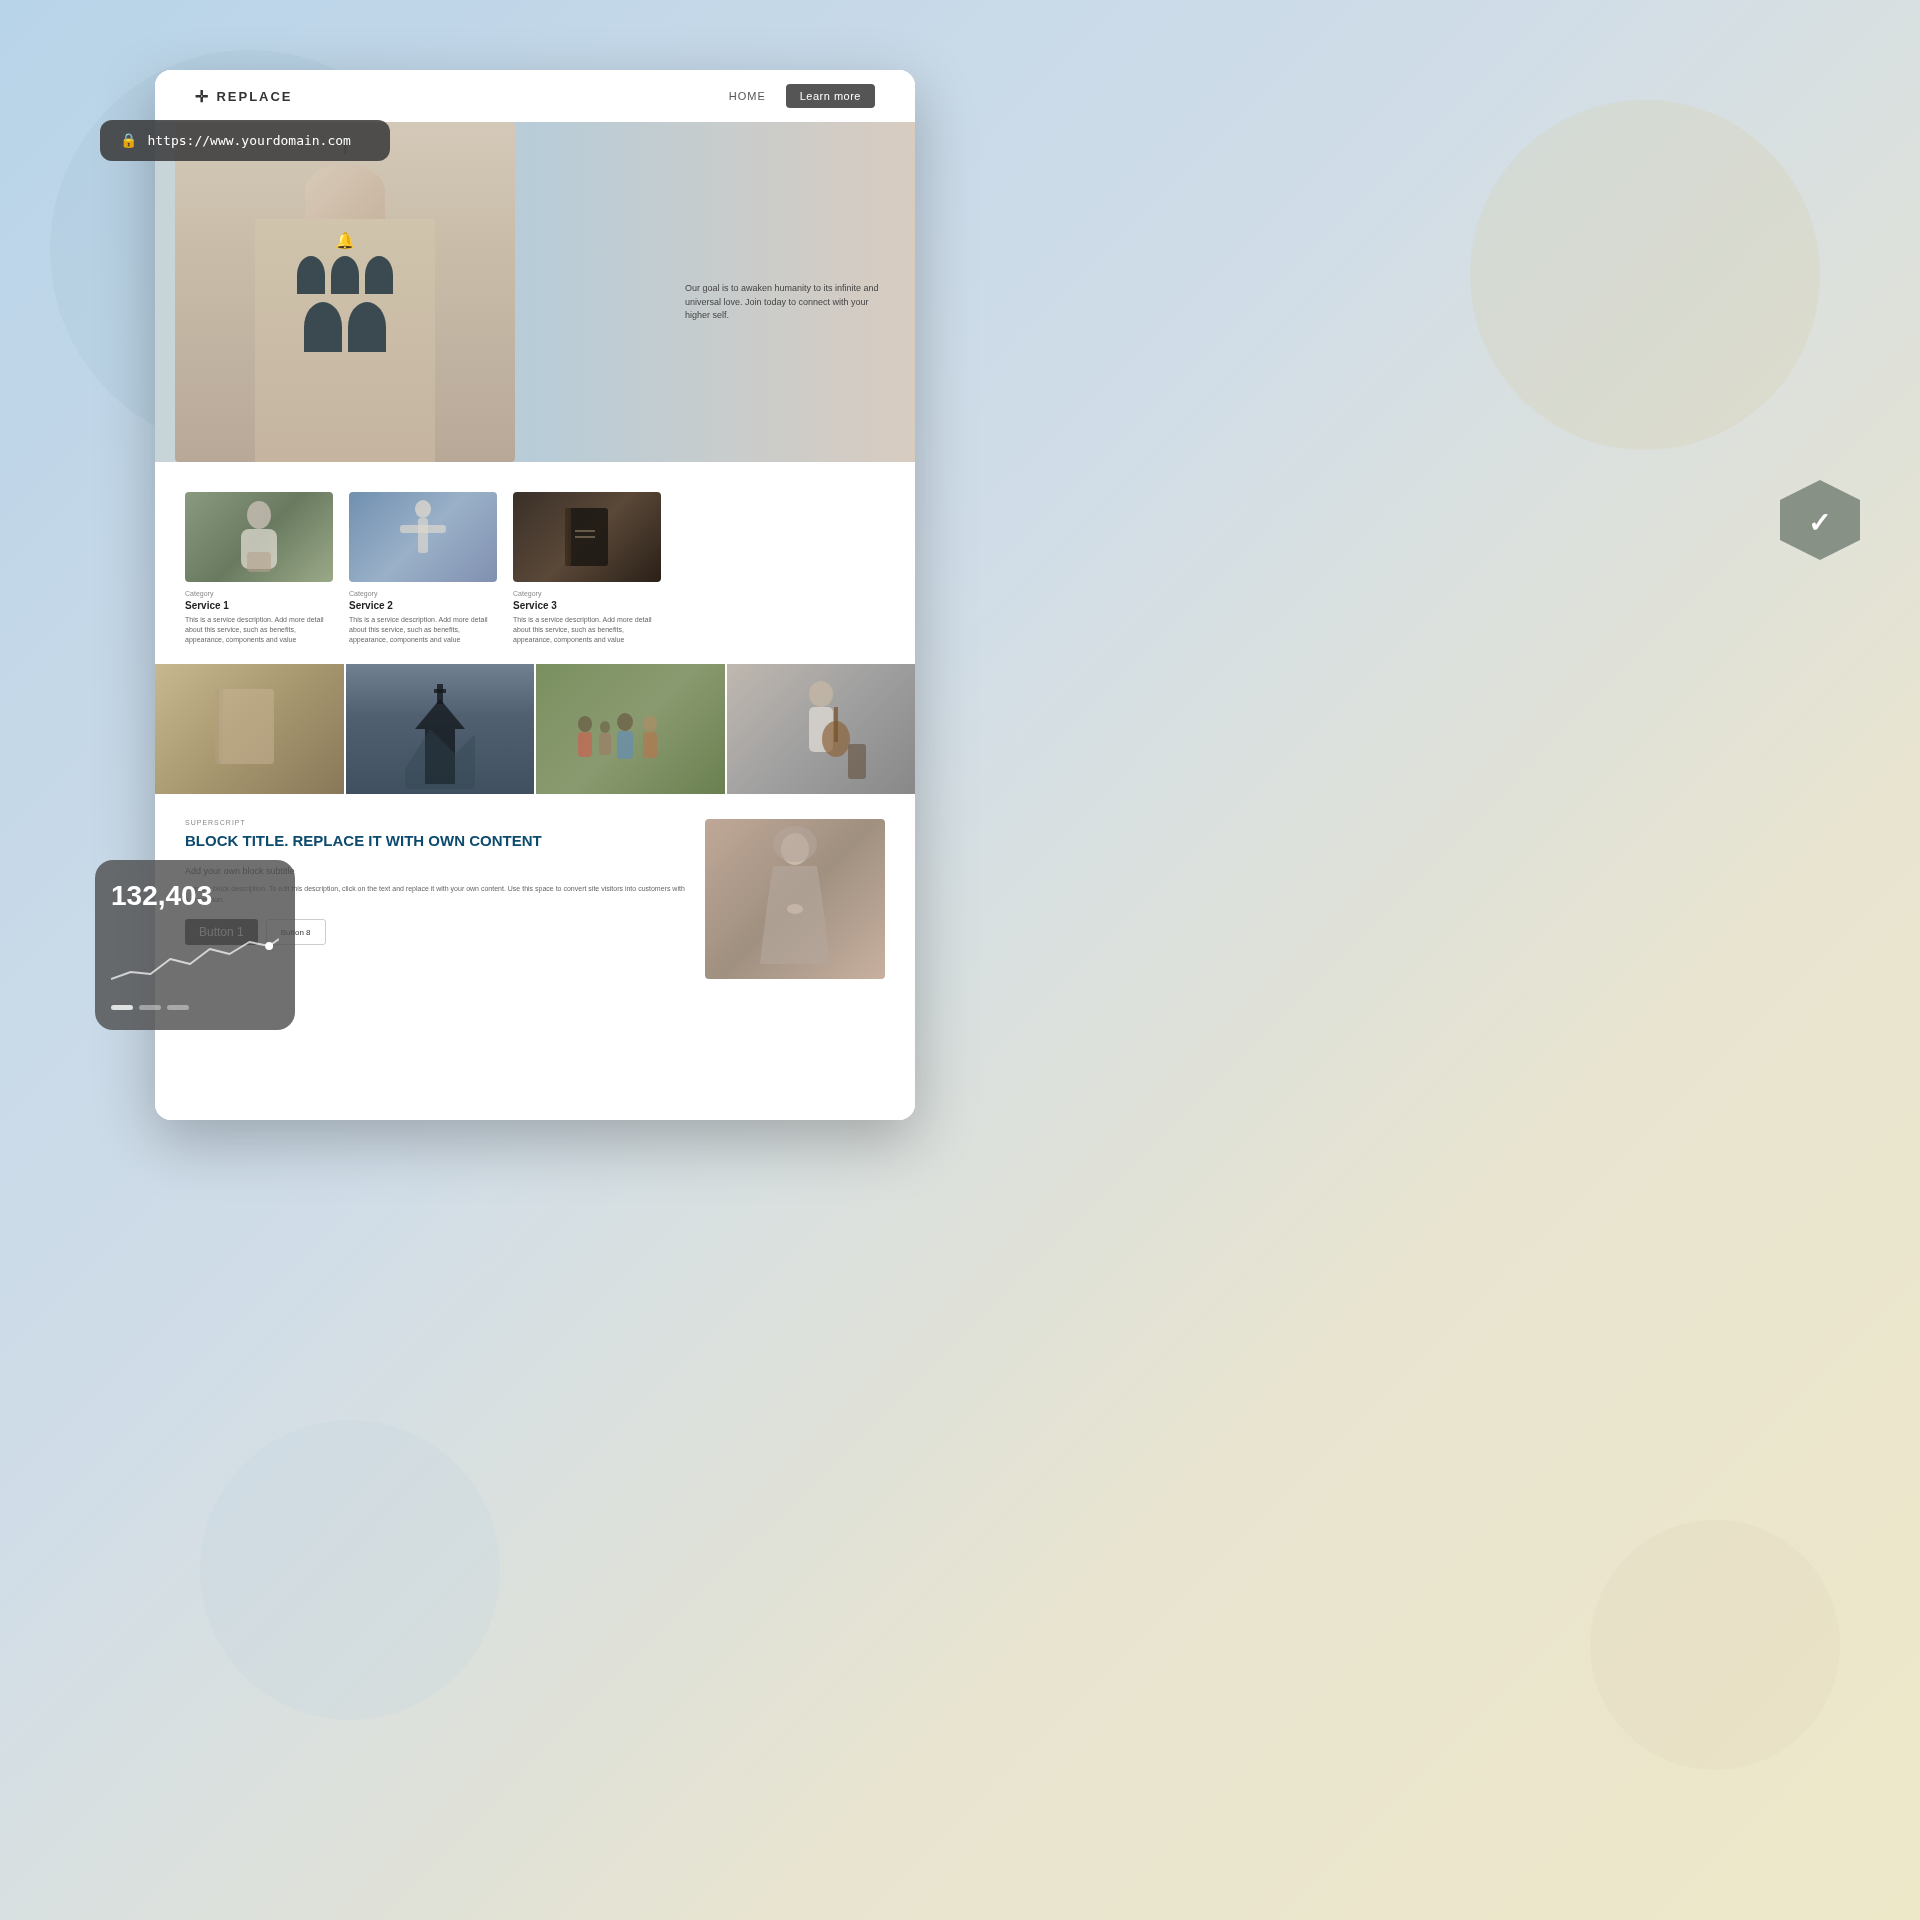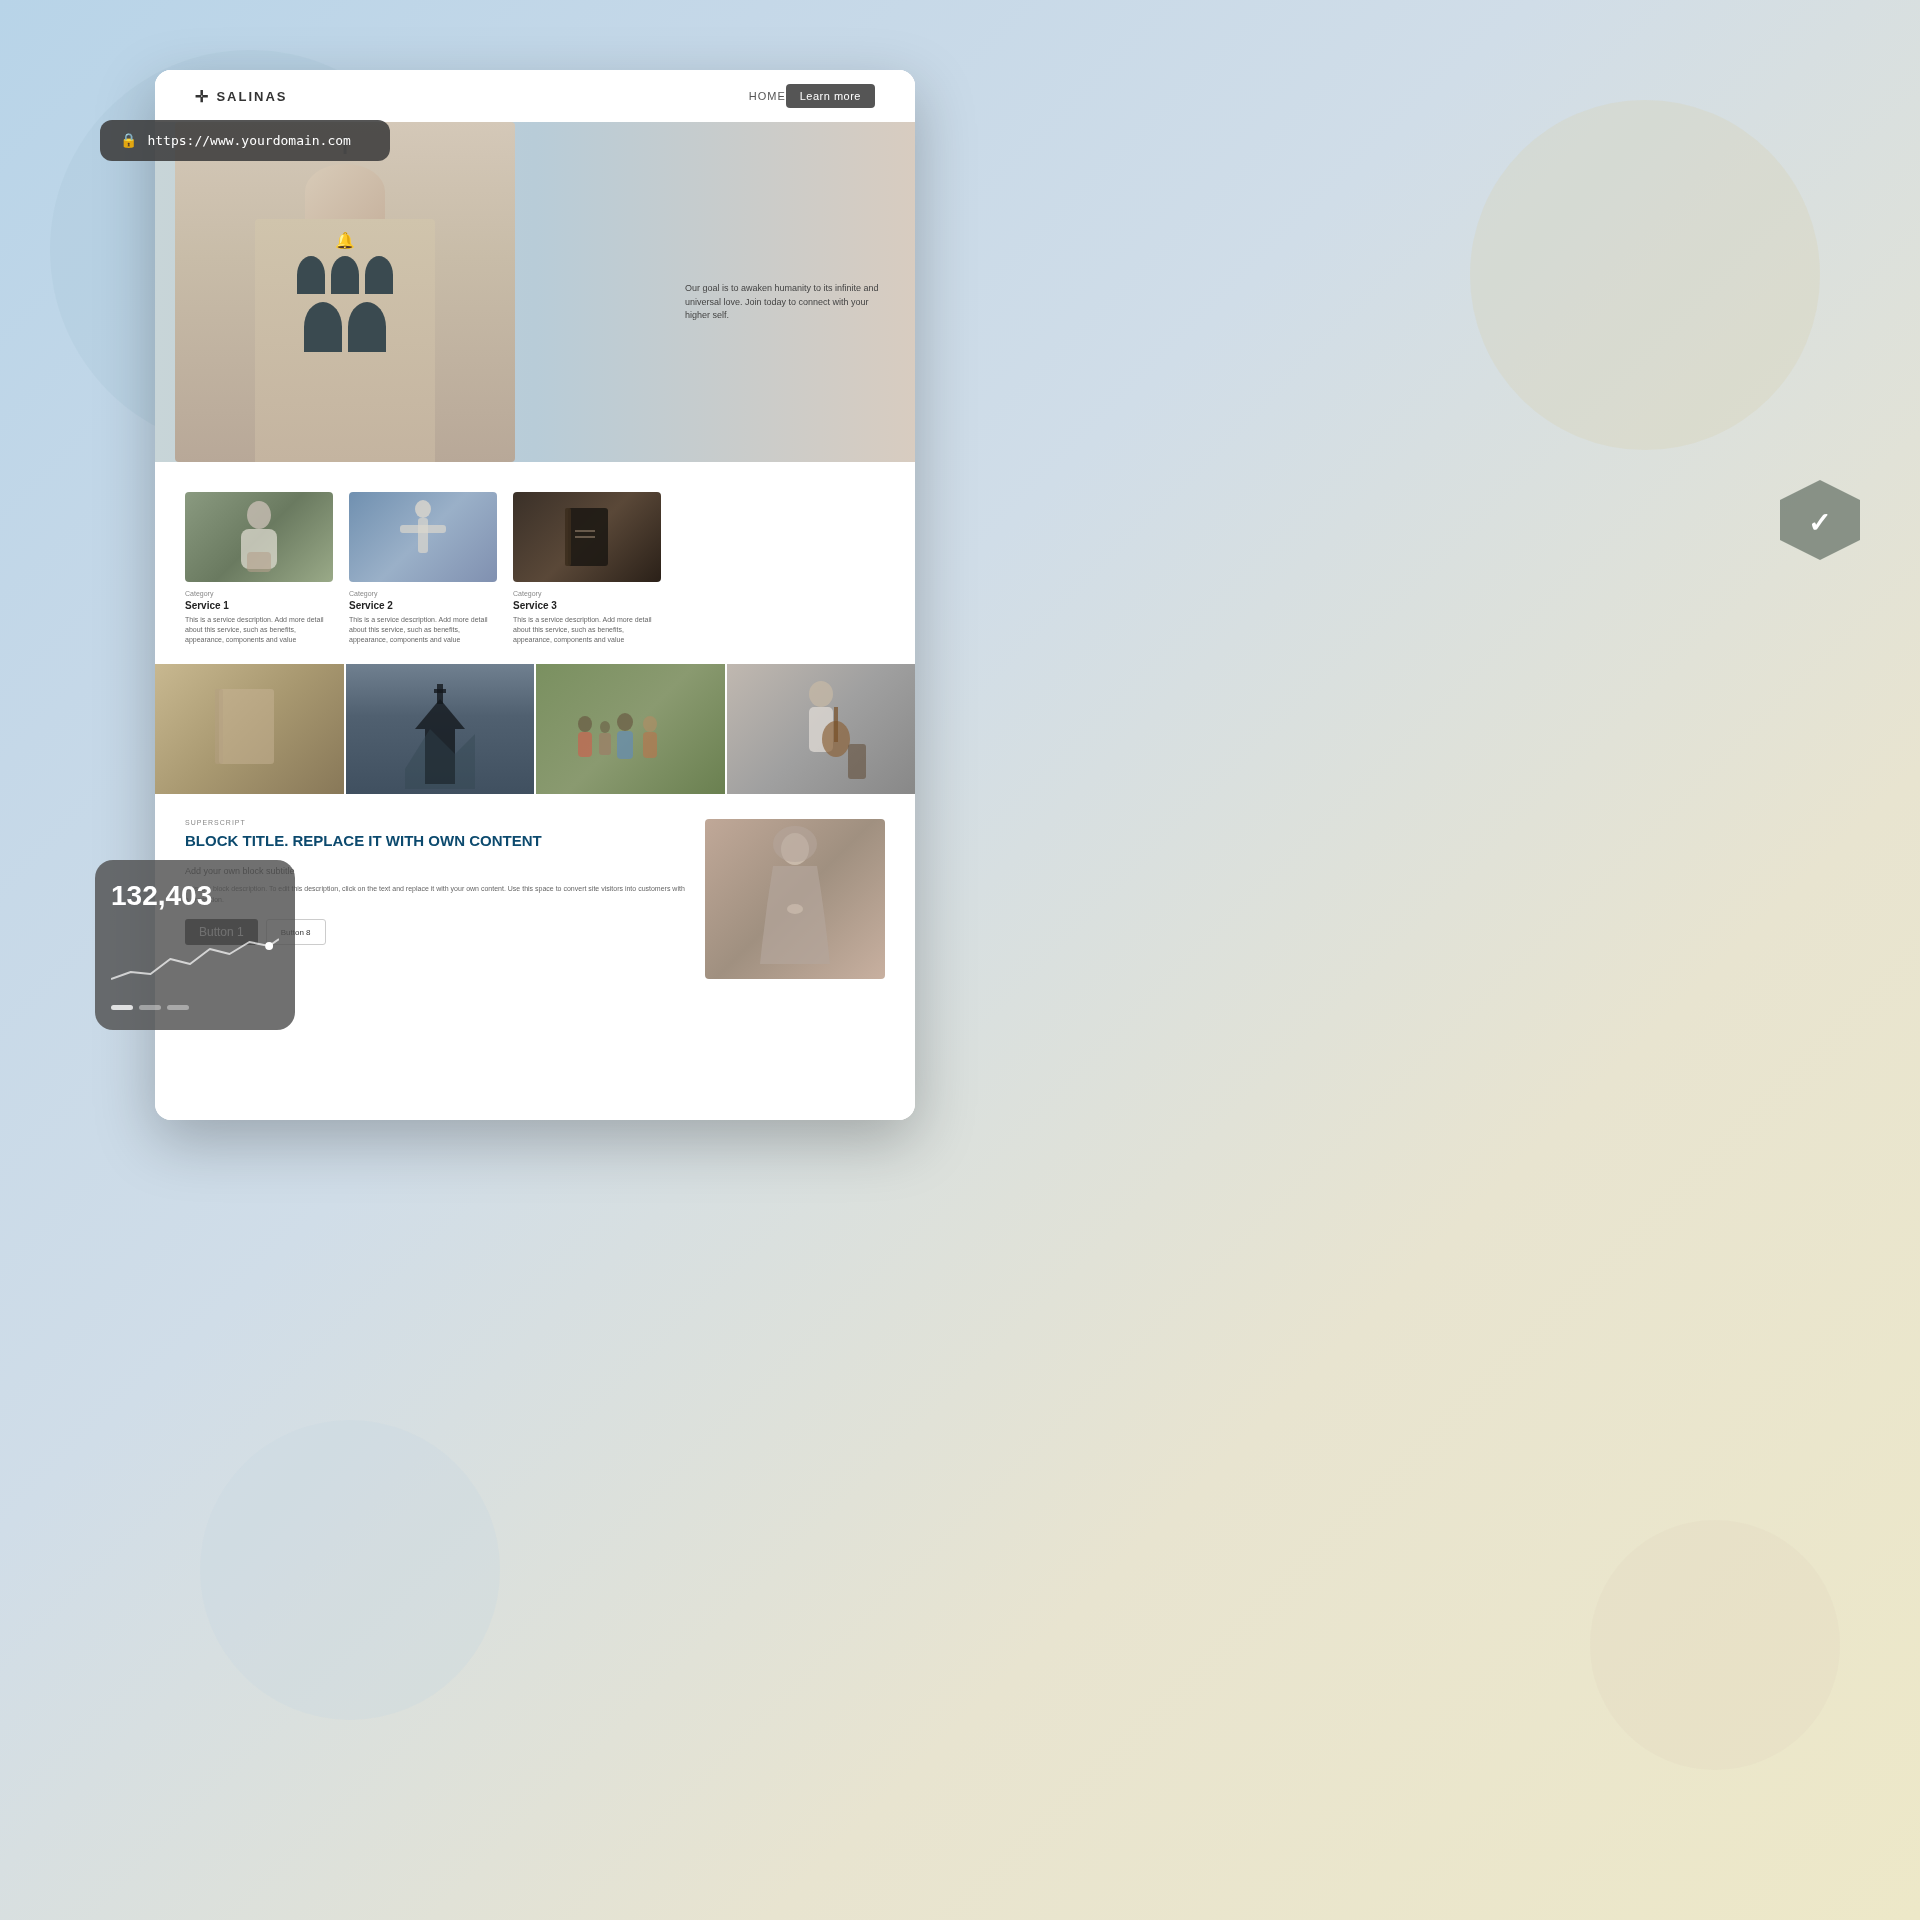--- a/index.html
+++ b/index.html
@@ -76,20 +76,21 @@
       font-weight: 600;
       letter-spacing: 2px;
       color: #333;
     }
     .site-logo .cross-icon {
       font-size: 16px;
     }
     .nav-right {
       display: flex;
       align-items: center;
+      gap: 20px;
     }
     .nav-home {
       font-size: 11px;
       font-family: sans-serif;
       color: #555;
       letter-spacing: 1px;
     }
     .nav-learn-more {
       background: #555;
       color: #fff;
@@ -448,21 +449,21 @@
     <div class="stats-dot"></div>
   </div>
 </div>
 
 <div class="browser-window">
   <div class="website-content">
 
     <nav class="site-nav">
       <div class="site-logo">
         <span class="cross-icon">✛</span>
-        <span>SALINAS</span>
+        <span>REPLACE</span>
       </div>
       <div class="nav-right">
         <span class="nav-home">HOME</span>
         <button class="nav-learn-more">Learn more</button>
       </div>
     </nav>
 
     <section class="hero-section">
 
       <div class="hero-church-img">

